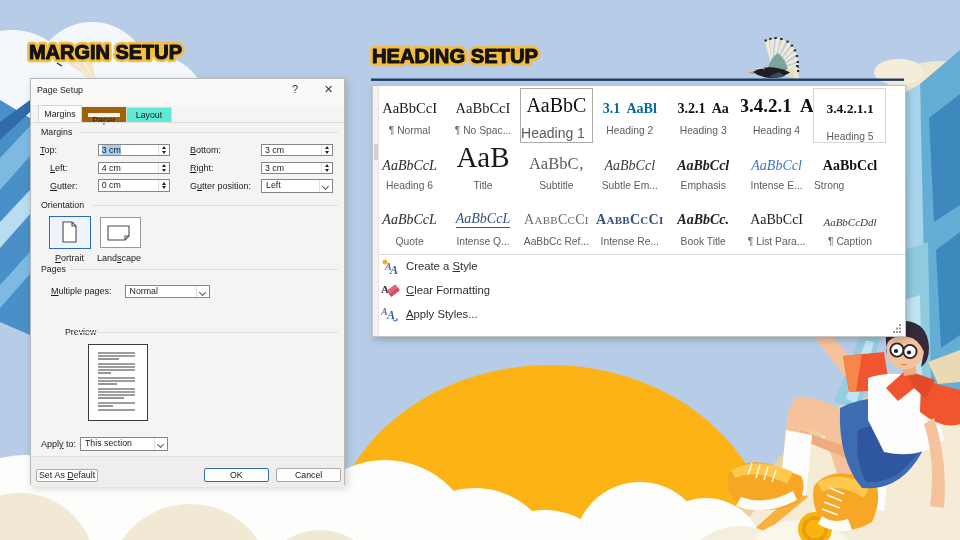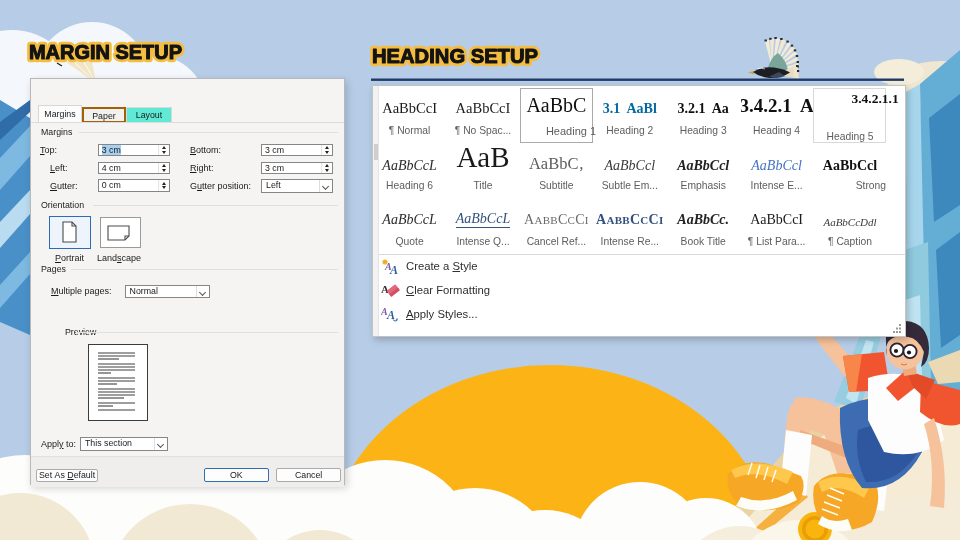--- a/index.html
+++ b/index.html
@@ -202,24 +202,29 @@
 
   <text x="29" y="58.6" font-size="20.2" font-weight="bold" fill="#141414" stroke="#f5bd3f" stroke-width="6.4" stroke-linejoin="round" paint-order="stroke" textLength="153" lengthAdjust="spacingAndGlyphs">MARGIN SETUP</text>
   <text x="29" y="58.6" font-size="20.2" font-weight="bold" fill="#141414" stroke="#141414" stroke-width="1" stroke-linejoin="round" textLength="153" lengthAdjust="spacingAndGlyphs">MARGIN SETUP</text>
   <text x="372" y="63.4" font-size="20.6" font-weight="bold" fill="#141414" stroke="#f5bd3f" stroke-width="6.4" stroke-linejoin="round" paint-order="stroke" textLength="166" lengthAdjust="spacingAndGlyphs">HEADING SETUP</text>
   <text x="372" y="63.4" font-size="20.6" font-weight="bold" fill="#141414" stroke="#141414" stroke-width="1" stroke-linejoin="round" textLength="166" lengthAdjust="spacingAndGlyphs">HEADING SETUP</text>
   <rect x="371" y="78.5" width="533" height="2.4" fill="#1f3a66"></rect>
 </svg>
 
 <div class="abs" id="dlg" style="left:30px;top:78px;width:315px;height:407px;background:#f5f4f2;border:1px solid #b8b8b8;box-sizing:border-box;box-shadow:2px 3px 8px rgba(0,0,0,.18);font-size:9px;color:#1a1a1a;">
 
+  <div class="abs" style="left:0;top:0;width:100%;height:26px;background:#faf9f7;">
+    <div class="abs" style="left:6px;top:5.5px;font-size:8.8px;">Page Setup</div>
+    <div class="abs" style="left:261px;top:4px;font-size:11px;color:#333;">?</div>
+    <div class="abs" style="left:293px;top:4px;font-size:11px;color:#333;">✕</div>
+  </div>
 
   <div class="abs" style="left:0;top:26px;width:100%;height:18px;">
     <div class="abs" style="left:7px;top:0px;width:44px;height:18px;background:#fcfcfc;border:1px solid #d6d6d6;border-bottom:none;box-sizing:border-box;text-align:center;line-height:16px;font-size:8.8px;">Margins</div>
-    <div class="abs" style="left:51px;top:2px;width:44px;height:16px;background:#f2f1ef;border:2px solid #a16207;box-sizing:border-box;text-align:center;line-height:14px;font-size:8.8px;">Paper</div>
+    <div class="abs" style="left:51px;top:2px;width:44px;height:16px;background:#f2f1ef;border:6px solid #a16207;box-sizing:border-box;text-align:center;line-height:14px;font-size:8.8px;">Paper</div>
     <div class="abs" style="left:95px;top:2px;width:46px;height:16px;background:#5eead4;border:1px solid #d9d9d9;box-sizing:border-box;text-align:center;line-height:14px;font-size:8.8px;">Layout</div>
     <div class="abs" style="left:0;top:17px;width:100%;height:1px;background:#dcdcdc;"></div>
   </div>
 
   <div class="abs" style="left:10px;top:48px;font-size:8.8px;color:#222;">Margins</div>
   <div class="abs" style="left:48px;top:53px;width:259px;height:1px;background:#e0dfdd;"></div>
 
   <div class="abs" style="left:9px;top:66px;"><u>T</u>op:</div>
   <div class="abs inp" style="left:66.7px;top:64.8px;"><span style="background:#a6cff0;">3 cm</span><i class="up"></i><i class="dn"></i></div>
   <div class="abs" style="left:159px;top:66px;"><u>B</u>ottom:</div>
@@ -302,34 +307,34 @@
         <span style="font-family:'Liberation Serif',serif;white-space:nowrap;font-size:14.5px;color:#1a1a1a;">AaBbCcI</span>
       </div>
       <div class="abs" style="left: 0.6px; top: 38.8px; width: 72px; text-align: center; font-size: 10.3px; color: rgb(93, 93, 93); white-space: nowrap;">¶ Normal</div>
       <div class="abs" style="left: 74px; top: 4.5px; width: 72px; height: 26px; display: flex; align-items: flex-end; justify-content: center; overflow: hidden;">
         <span style="font-family:'Liberation Serif',serif;white-space:nowrap;font-size:14.5px;color:#1a1a1a;">AaBbCcI</span>
       </div>
       <div class="abs" style="left: 74px; top: 38.8px; width: 72px; text-align: center; font-size: 10.3px; color: rgb(93, 93, 93); white-space: nowrap;">¶ No Spac...</div>
       <div class="abs" style="left: 147.4px; top: 4.5px; width: 72px; height: 26px; display: flex; align-items: flex-end; justify-content: center; overflow: hidden;">
         <span style="font-family:'Liberation Serif',serif;white-space:nowrap;font-size:20px;color:#101010;">AaBbC</span>
       </div>
-      <div class="abs" style="left: 162px; top: 38.8px; width: 72px; text-align: center; font-size: 11px; color: rgb(93, 93, 93); white-space: nowrap;">Heading 1</div>
+      <div class="abs" style="left: 144px; top: 38.8px; width: 72px; text-align: center; font-size: 14px; color: rgb(93, 93, 93); white-space: nowrap;">Heading 1</div>
       <div class="abs" style="left: 220.8px; top: 4.5px; width: 72px; height: 26px; display: flex; align-items: flex-end; justify-content: center; overflow: hidden;">
         <span style="font-family:'Liberation Serif',serif;white-space:nowrap;font-size:14px;font-weight:bold;color:#0369a1;">3.1&nbsp; AaBl</span>
       </div>
       <div class="abs" style="left: 220.8px; top: 38.8px; width: 72px; text-align: center; font-size: 10.3px; color: rgb(93, 93, 93); white-space: nowrap;">Heading 2</div>
       <div class="abs" style="left: 294.2px; top: 4.5px; width: 72px; height: 26px; display: flex; align-items: flex-end; justify-content: center; overflow: hidden;">
         <span style="font-family:'Liberation Serif',serif;white-space:nowrap;font-size:14px;font-weight:bold;color:#101010;">3.2.1&nbsp; Aa</span>
       </div>
       <div class="abs" style="left: 294.2px; top: 38.8px; width: 72px; text-align: center; font-size: 10.3px; color: rgb(93, 93, 93); white-space: nowrap;">Heading 3</div>
       <div class="abs" style="left: 367.6px; top: 4.5px; width: 72px; height: 26px; display: flex; align-items: flex-end; justify-content: center; overflow: hidden;">
         <span style="font-family:Liberation Serif, serif;white-space:nowrap;font-size:19px;font-weight:bold;color:#101010;">3.4.2.1&nbsp; A</span>
       </div>
       <div class="abs" style="left: 367.6px; top: 38.8px; width: 72px; text-align: center; font-size: 10.3px; color: rgb(93, 93, 93); white-space: nowrap;">Heading 4</div>
-      <div class="abs" style="left: 466px; top: 4.5px; width: 72px; height: 26px; display: flex; justify-content: center; overflow: hidden;">
+      <div class="abs" style="left: 441px; top: 4.5px; width: 72px; height: 26px; display: flex; align-items: flex-end; justify-content: center; overflow: hidden;">
         <span style="font-family:'Liberation Serif',serif;white-space:nowrap;font-size:13.5px;font-weight:bold;color:#101010;">3.4.2.1.1</span>
       </div>
       <div class="abs" style="left: 441px; top: 45px; width: 72px; text-align: center; font-size: 10.3px; color: rgb(93, 93, 93); white-space: nowrap;">Heading 5</div>
       <div class="abs" style="left: 0.6px; top: 62px; width: 72px; height: 26px; display: flex; align-items: flex-end; justify-content: center; overflow: hidden;">
         <span style="font-family:'Liberation Serif',serif;white-space:nowrap;font-size:14px;font-style:italic;color:#2a2a2a;">AaBbCcL</span>
       </div>
       <div class="abs" style="left: 0.6px; top: 94px; width: 72px; text-align: center; font-size: 10.3px; color: rgb(93, 93, 93); white-space: nowrap;">Heading 6</div>
       <div class="abs" style="left: 74px; top: 62px; width: 72px; height: 26px; display: flex; align-items: flex-end; justify-content: center; overflow: hidden;">
         <span style="font-family:'Liberation Serif',serif;white-space:nowrap;font-size:29px;color:#1a1a1a;">AaB</span>
       </div>
@@ -346,33 +351,33 @@
         <span style="font-family:'Liberation Serif',serif;white-space:nowrap;font-size:14px;font-style:italic;font-weight:bold;color:#222;">AaBbCcl</span>
       </div>
       <div class="abs" style="left: 294.2px; top: 94px; width: 72px; text-align: center; font-size: 10.3px; color: rgb(93, 93, 93); white-space: nowrap;">Emphasis</div>
       <div class="abs" style="left: 367.6px; top: 62px; width: 72px; height: 26px; display: flex; align-items: flex-end; justify-content: center; overflow: hidden;">
         <span style="font-family:'Liberation Serif',serif;white-space:nowrap;font-size:14px;font-style:italic;color:#4472c4;">AaBbCcl</span>
       </div>
       <div class="abs" style="left: 367.6px; top: 94px; width: 72px; text-align: center; font-size: 10.3px; color: rgb(93, 93, 93); white-space: nowrap;">Intense E...</div>
       <div class="abs" style="left: 441px; top: 62px; width: 72px; height: 26px; display: flex; align-items: flex-end; justify-content: center; overflow: hidden;">
         <span style="font-family:'Liberation Serif',serif;white-space:nowrap;font-size:14px;font-weight:bold;color:#111;">AaBbCcl</span>
       </div>
-      <div class="abs" style="left: 441px; top: 94px; width: 72px; text-align: right; font-size: 10.3px; color: rgb(93, 93, 93); white-space: nowrap;">Strong</div>
+      <div class="abs" style="left: 441px; top: 94px; width: 72px; text-align: left; font-size: 10.3px; color: rgb(93, 93, 93); white-space: nowrap;">Strong</div>
       <div class="abs" style="left: 0.6px; top: 116px; width: 72px; height: 26px; display: flex; align-items: flex-end; justify-content: center; overflow: hidden;">
         <span style="font-family:'Liberation Serif',serif;white-space:nowrap;font-size:14px;font-style:italic;color:#2a2a2a;">AaBbCcL</span>
       </div>
       <div class="abs" style="left: 0.6px; top: 150px; width: 72px; text-align: center; font-size: 10.3px; color: rgb(93, 93, 93); white-space: nowrap;">Quote</div>
       <div class="abs" style="left: 74px; top: 116px; width: 72px; height: 26px; display: flex; align-items: flex-end; justify-content: center; overflow: hidden;">
         <span style="font-family:'Liberation Serif',serif;white-space:nowrap;font-size:14px;font-style:italic;color:#33527e;border-bottom:1px solid #33527e;">AaBbCcL</span>
       </div>
       <div class="abs" style="left: 74px; top: 150px; width: 72px; text-align: center; font-size: 10.3px; color: rgb(93, 93, 93); white-space: nowrap;">Intense Q...</div>
       <div class="abs" style="left: 147.4px; top: 116px; width: 72px; height: 26px; display: flex; align-items: flex-end; justify-content: center; overflow: hidden;">
         <span style="font-family:'Liberation Serif',serif;white-space:nowrap;font-size:14px;color:#6a6a6a;letter-spacing:.3px;">A<span style="font-size:11px;">ABB</span>C<span style="font-size:11px;">C</span>C<span style="font-size:11px;">I</span></span>
       </div>
-      <div class="abs" style="left: 147.4px; top: 150px; width: 72px; text-align: center; font-size: 10.3px; color: rgb(93, 93, 93); white-space: nowrap;">Cancel Ref...</div>
+      <div class="abs" style="left: 147.4px; top: 150px; width: 72px; text-align: center; font-size: 10.3px; color: rgb(93, 93, 93); white-space: nowrap;">AaBbCc Ref...</div>
       <div class="abs" style="left: 220.8px; top: 116px; width: 72px; height: 26px; display: flex; align-items: flex-end; justify-content: center; overflow: hidden;">
         <span style="font-family:'Liberation Serif',serif;white-space:nowrap;font-size:14px;font-weight:bold;color:#33527e;letter-spacing:.3px;">A<span style="font-size:11px;">ABB</span>C<span style="font-size:11px;">C</span>C<span style="font-size:11px;">I</span></span>
       </div>
       <div class="abs" style="left: 220.8px; top: 150px; width: 72px; text-align: center; font-size: 10.3px; color: rgb(93, 93, 93); white-space: nowrap;">Intense Re...</div>
       <div class="abs" style="left: 294.2px; top: 116px; width: 72px; height: 26px; display: flex; align-items: flex-end; justify-content: center; overflow: hidden;">
         <span style="font-family:'Liberation Serif',serif;white-space:nowrap;font-size:14px;font-weight:bold;font-style:italic;color:#222;">AaBbCc.</span>
       </div>
       <div class="abs" style="left: 294.2px; top: 150px; width: 72px; text-align: center; font-size: 10.3px; color: rgb(93, 93, 93); white-space: nowrap;">Book Title</div>
       <div class="abs" style="left: 367.6px; top: 116px; width: 72px; height: 26px; display: flex; align-items: flex-end; justify-content: center; overflow: hidden;">
         <span style="font-family:'Liberation Serif',serif;white-space:nowrap;font-size:14px;color:#1a1a1a;">AaBbCcI</span>

